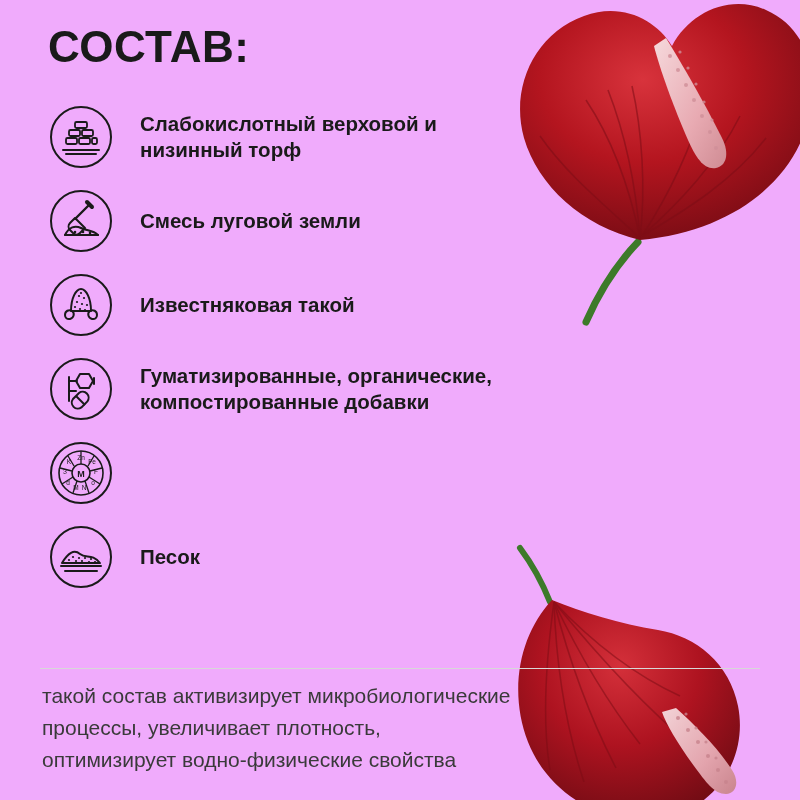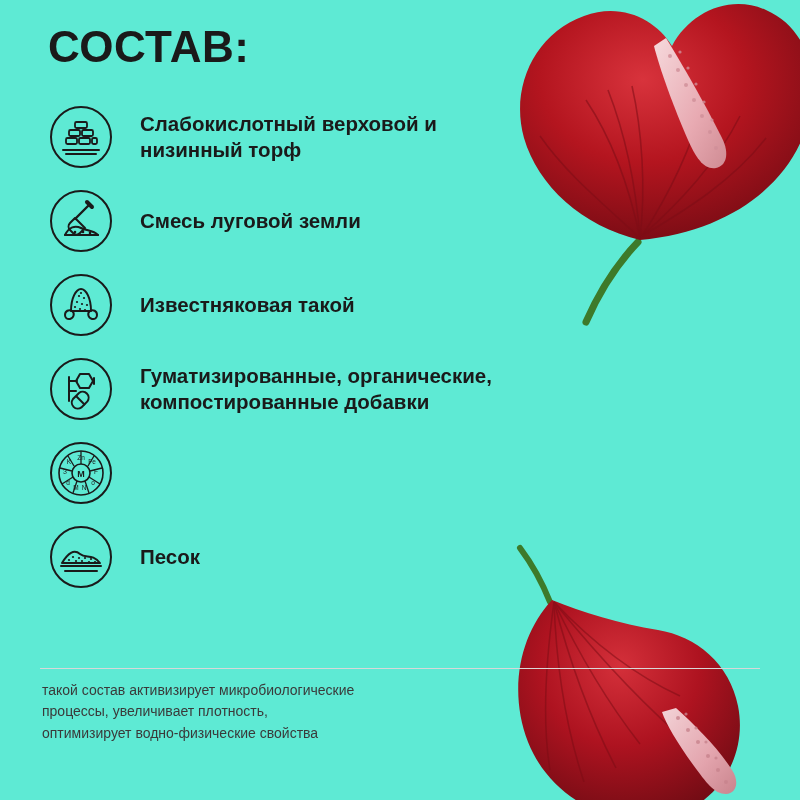--- a/index.html
+++ b/index.html
@@ -12,21 +12,21 @@
     background: #ffffff;
     font-family: "Liberation Sans", sans-serif;
     overflow: hidden;
     position: relative;
   }
 
   .page {
     position: relative;
     width: 800px;
     height: 800px;
-    background: #5eead4;
+    background: #f0abfc;
     overflow: hidden;
   }
 
   
   .flower {
     position: absolute;
     pointer-events: none;
   }
   .flower-top {
     right: -20px;
@@ -93,21 +93,21 @@
     top: 668px;
     width: 720px;
     height: 1px;
     background: #d8d8d8;
   }
   .footer {
     position: absolute;
     left: 42px;
     top: 680px;
     width: 500px;
-    font-size: 14px;
+    font-size: 21px;
     line-height: 1.52;
     color: #3a3a3a;
   }
   .footer p {
     margin: 0;
   }
 </style>
 </head>
 <body>
 

